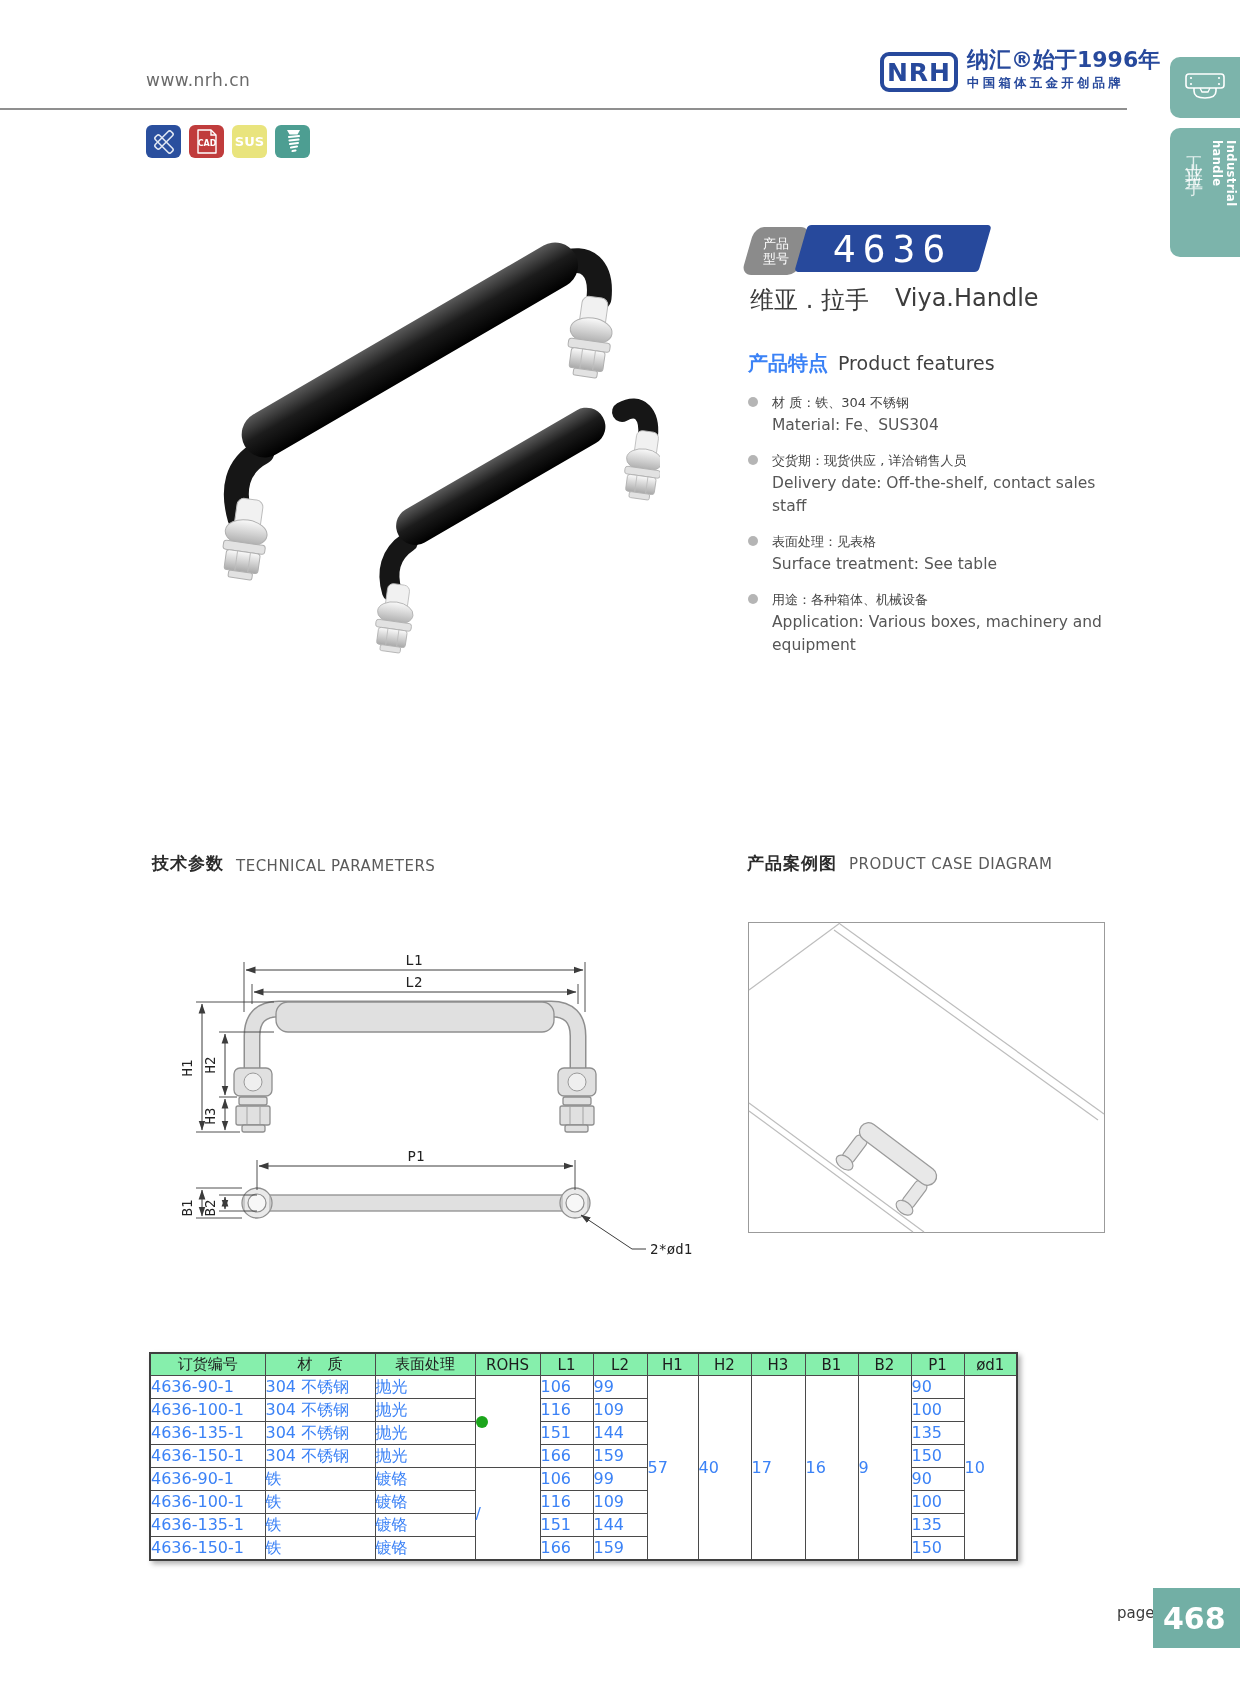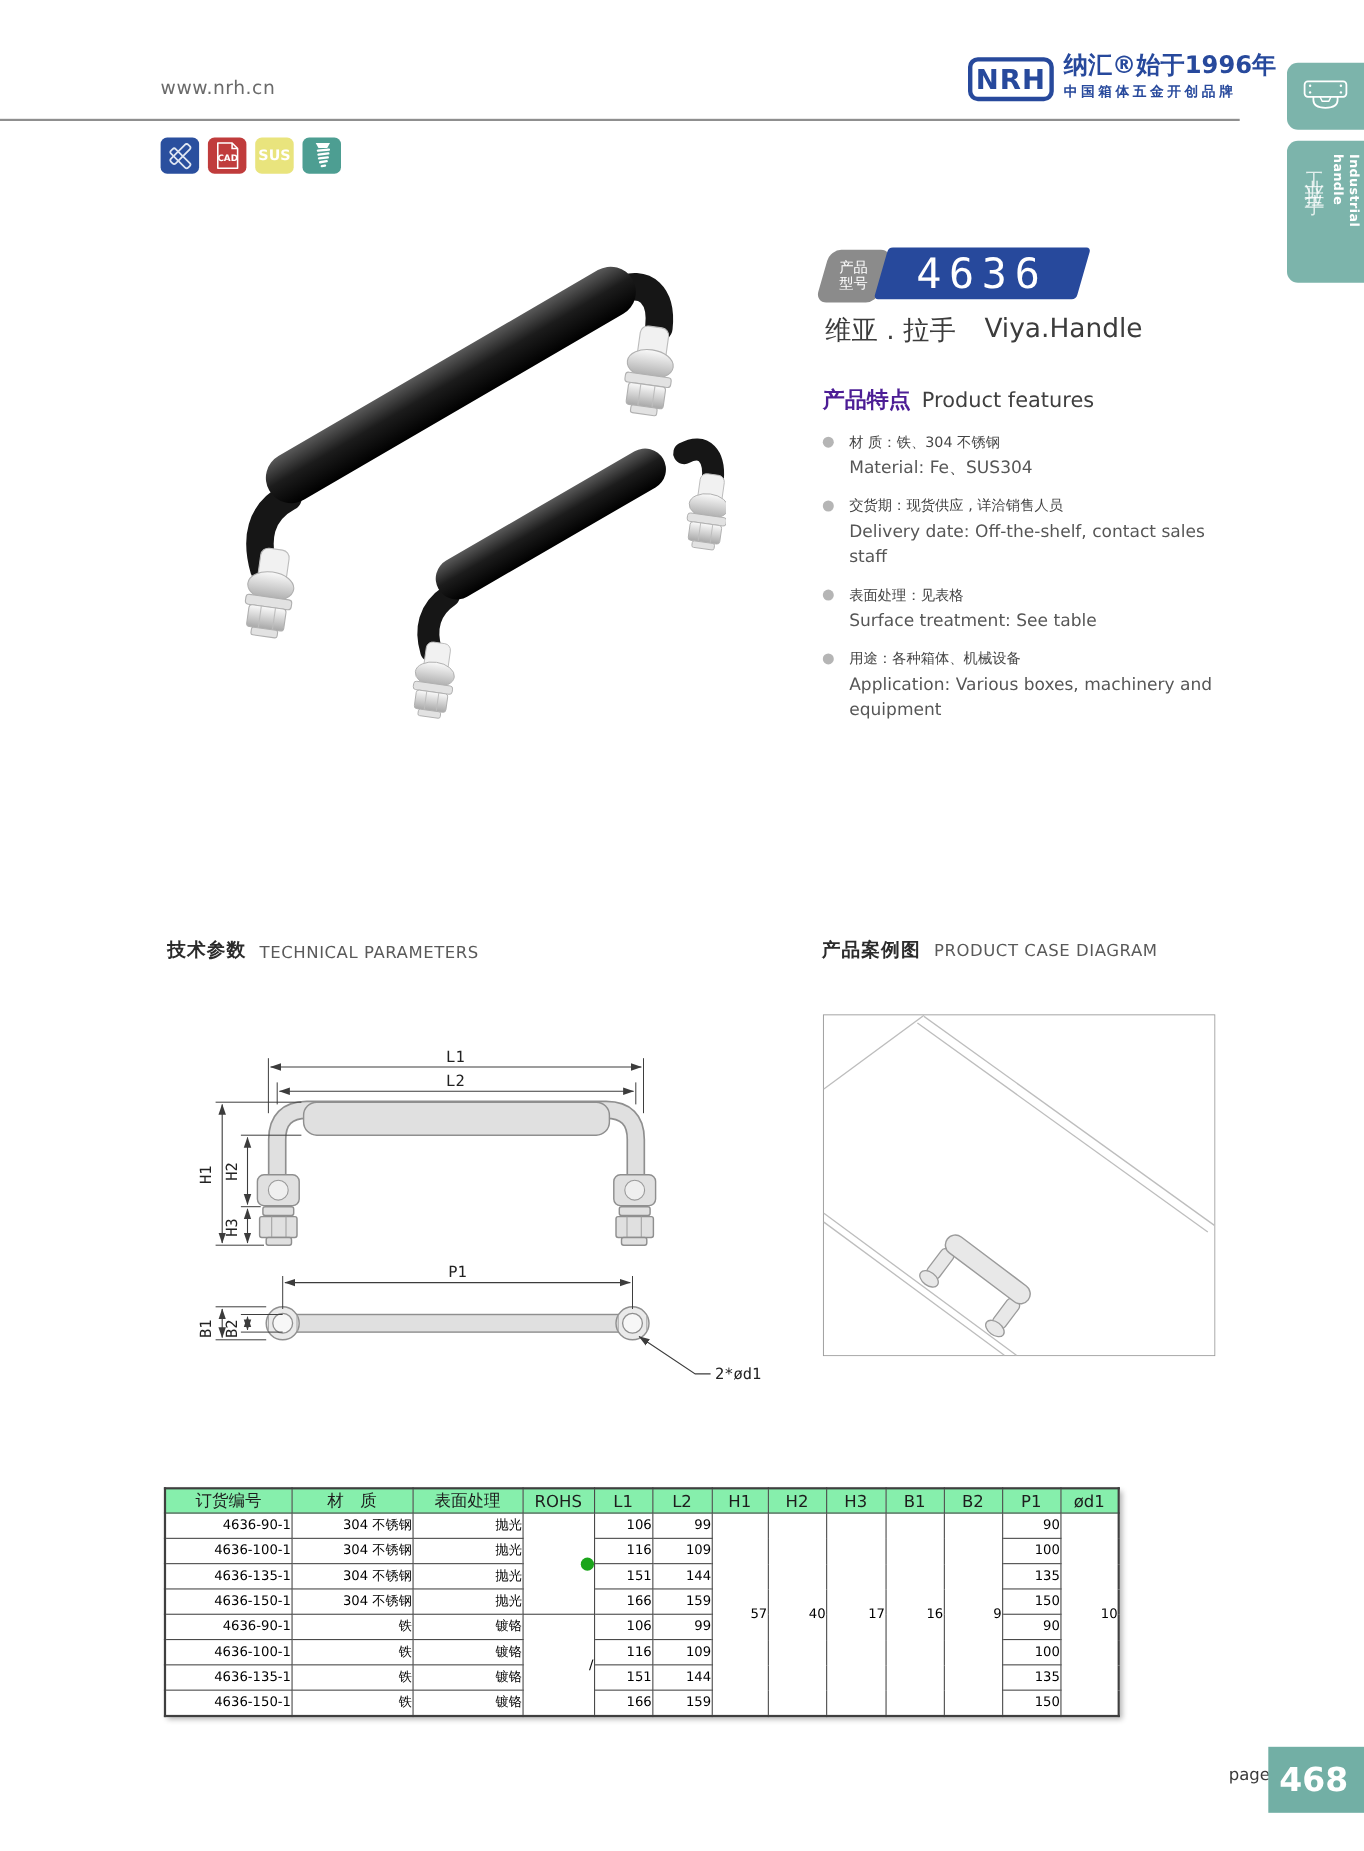--- a/index.html
+++ b/index.html
@@ -36,21 +36,21 @@
                border-radius:10px;transform:skewX(-16deg);display:flex;align-items:center;justify-content:center;}
   .model-badge-inner{transform:skewX(16deg);color:#fff;font-size:13px;line-height:15px;text-align:center;}
   .model-banner{position:absolute;left:801px;top:225px;width:184px;height:47px;background:#27499c;
                 border-radius:4px;transform:skewX(-16deg);display:flex;align-items:center;justify-content:center;}
   .model-number{transform:skewX(16deg);color:#fff;font-size:38px;letter-spacing:7px;
                 font-family:"DejaVu Sans Mono","Liberation Mono",monospace;}
   .product-name{position:absolute;left:750px;top:284px;display:flex;gap:26px;font-size:24px;color:#3c3c3c;}
   
   .features{position:absolute;left:748px;top:350px;width:372px;}
   .feat-title{display:flex;align-items:baseline;gap:10px;margin-bottom:14px;}
-  .feat-title-cn{font-size:20px;font-weight:bold;color:#4c1d95;}
+  .feat-title-cn{font-size:20px;font-weight:bold;color:#3b82f6;}
   .feat-title-en{font-size:19px;color:#3f3f3f;}
   .feat-item{position:relative;padding-left:24px;margin-bottom:12px;}
   .feat-dot{position:absolute;left:0;top:6px;width:10px;height:10px;border-radius:50%;background:#b5b5b5;}
   .feat-cn{font-size:13px;color:#454545;line-height:23px;}
   .feat-en{font-size:15.5px;color:#565656;line-height:23px;}
   
   .sec-head{position:absolute;display:flex;align-items:baseline;gap:12px;}
   .sec-head.tech{left:152px;top:852px;align-items:flex-end;}
   .sec-head.case{left:747px;top:852px;}
   .sec-cn{font-size:17px;font-weight:bold;color:#2b2b2b;letter-spacing:1px;}
@@ -61,21 +61,21 @@
   .photo-svg{position:absolute;left:140px;top:180px;}
   .dim{stroke:#3c3c3c;stroke-width:1;fill:none;}
   .ext{stroke:#3c3c3c;stroke-width:.9;fill:none;}
   .part{fill:#e0e0e0;stroke:#8f8f8f;stroke-width:1.3;}
   .dlab{font-family:"DejaVu Sans Mono","Liberation Mono",monospace;font-size:14px;fill:#222;}
   
   .spec-table{position:absolute;left:149px;top:1352px;border-collapse:collapse;table-layout:fixed;
               box-shadow:3px 3px 5px rgba(0,0,0,.30);border:2px solid #3f3f3f;}
   .spec-table th{background:#86efac;border:1px solid #4a4a4a;font-size:15px;font-weight:normal;
                  color:#1d1d1d;height:21px;padding:0;}
-  .spec-table td{border:1px solid #4a4a4a;font-size:12px;text-align:right;color:#000000;
+  .spec-table td{border:1px solid #4a4a4a;font-size:16px;text-align:left;color:#3b82f6;
                  height:22px;padding:0;line-height:1.1;}
   .rohs-dot{display:inline-block;width:12px;height:12px;border-radius:50%;background:#1ba51b;vertical-align:middle;}
   
   .page-label{position:absolute;left:1117px;top:1604px;font-size:15px;color:#3b3b3b;}
   .page-badge{position:absolute;left:1153px;top:1588px;width:87px;height:60px;background:#72afa5;
               color:#fff;font-size:30px;font-weight:bold;display:flex;align-items:center;padding-left:10px;box-sizing:border-box;}
 </style>
 </head>
 <body>
 

